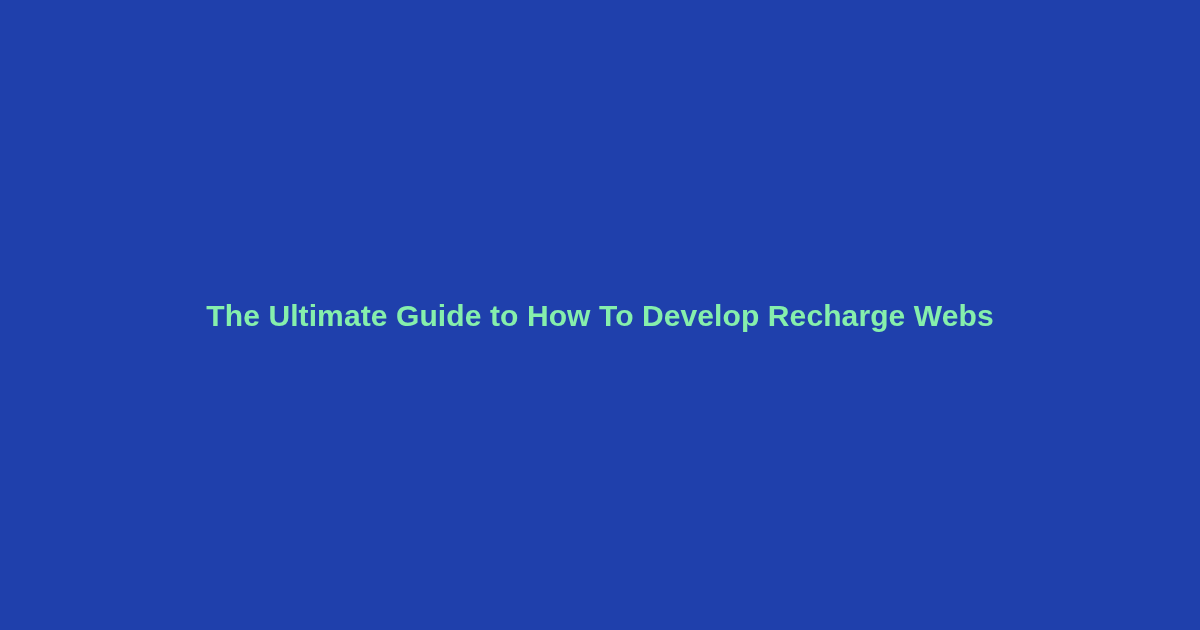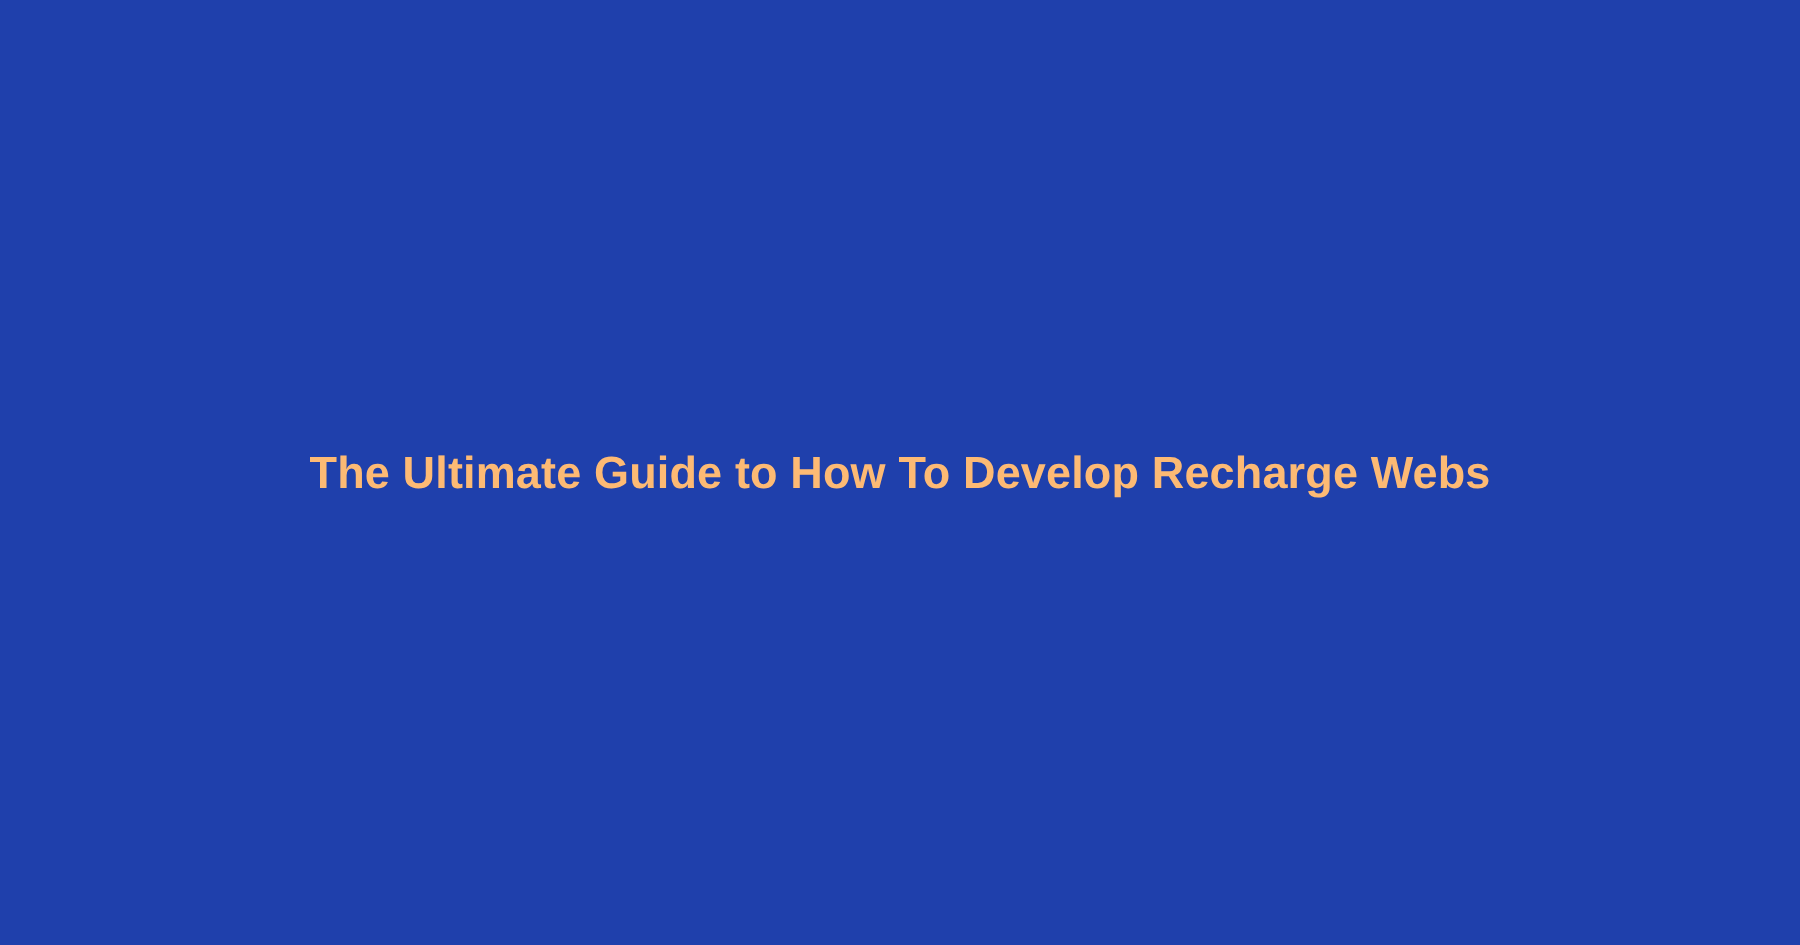--- a/index.html
+++ b/index.html
@@ -32,21 +32,21 @@
     padding: 0 120px;
     display: flex;
     flex-direction: column;
     align-items: center;
     justify-content: center;
   }
 
   .headline {
     margin: 3px;
     padding: 0;
-    color: #fdba74;
+    color: #86efac;
     font-family: "Liberation Sans", sans-serif;
     font-size: 30px;
     font-weight: bold;
     line-height: 1.3;
     letter-spacing: 0.1px;
     text-align: center;
     white-space: nowrap;
   }
 </style>
 </head>

